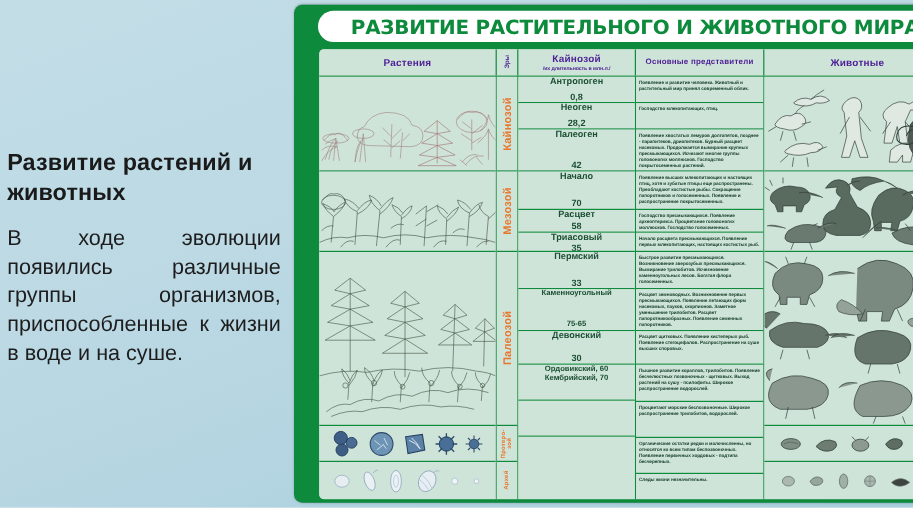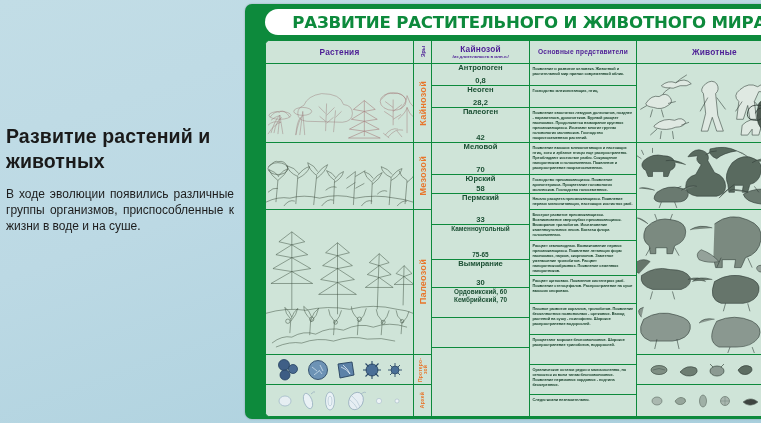--- a/index.html
+++ b/index.html
@@ -15,21 +15,21 @@
   
   #left-panel {
     position: absolute; left: 6px; top: 124px; width: 228px;
   }
   #slide-title {
     font-size: 19.5px; font-weight: 700; color: #1a1a1a;
     line-height: 1.30; letter-spacing: .1px;
   }
   #slide-body {
     margin-top: 11px;
-    font-size: 12px; color: #1d1d1d; line-height: 1.34;
+    font-size: 18px; color: #1d1d1d; line-height: 1.34;
     text-align: justify; text-justify: inter-word;
   }
 
   
   #poster {
     position: absolute; left: 245px; top: 4px;
     width: 554px; height: 415px;
     background: #0d8a3c;
     border-radius: 7px;
     padding: 5px 6px 6px 20px;
@@ -360,37 +360,41 @@
         </div>
         <div class="percell" style="flex:0 0 22px">
           <div class="p-name">Неоген</div>
           <div class="p-num">28,2</div>
         </div>
         <div class="percell" style="flex:0 0 35px">
           <div class="p-name">Палеоген</div>
           <div class="p-num">42</div>
         </div>
         <div class="percell" style="flex:0 0 32px">
-          <div class="p-name">Меловой</div>
+          <div class="p-name">Начало</div>
           <div class="p-num">70</div>
         </div>
         <div class="percell" style="flex:0 0 19px">
-          <div class="p-name">Юрский</div>
+          <div class="p-name">Расцвет</div>
           <div class="p-num">58</div>
+        </div>
+        <div class="percell" style="flex:0 0 16px">
+          <div class="p-name">Триасовый</div>
+          <div class="p-num">35</div>
         </div>
         <div class="percell" style="flex:0 0 31px">
           <div class="p-name">Пермский</div>
           <div class="p-num">33</div>
         </div>
         <div class="percell" style="flex:0 0 35px">
           <div class="p-two">Каменноугольный</div>
           <div class="p-two">75-65</div>
         </div>
         <div class="percell" style="flex:0 0 28px">
-          <div class="p-name">Вымирание</div>
+          <div class="p-name">Девонский</div>
           <div class="p-num">30</div>
         </div>
         <div class="percell" style="flex:0 0 30px">
           <div class="p-two" style="white-space:pre-line">Ордовикский, 60
 Кембрийский, 70</div>
         </div>
         <div class="percell" style="flex:0 0 30px">
           <div class="p-name"></div>
         </div>
         <div class="percell" style="flex:1 1 auto">

